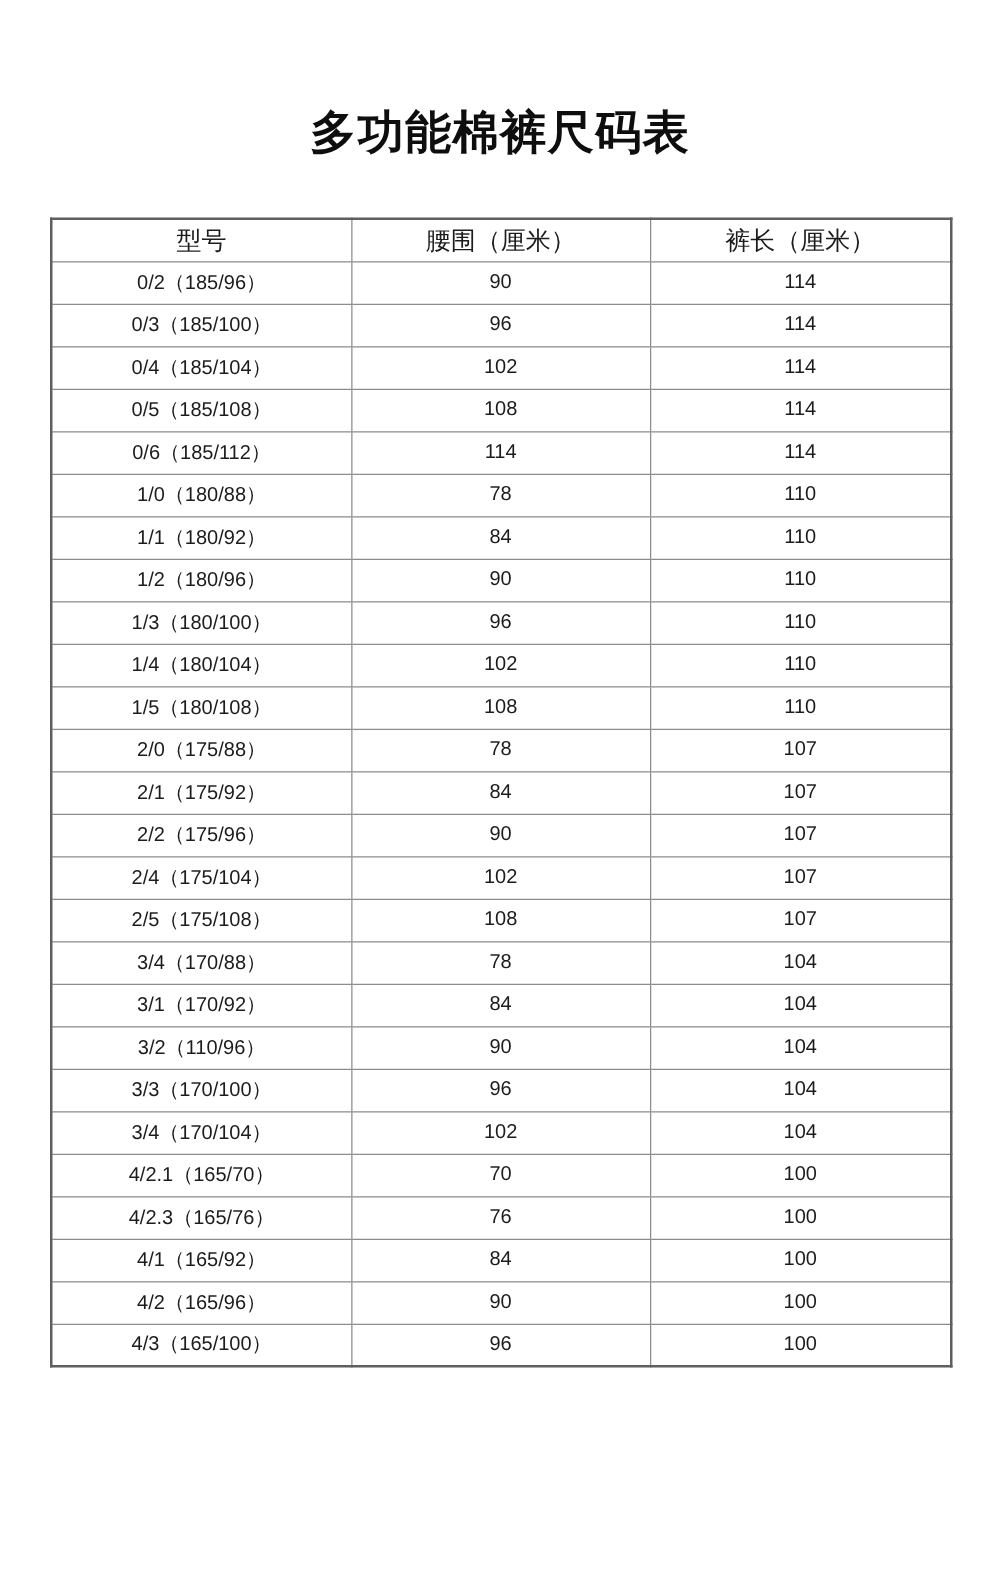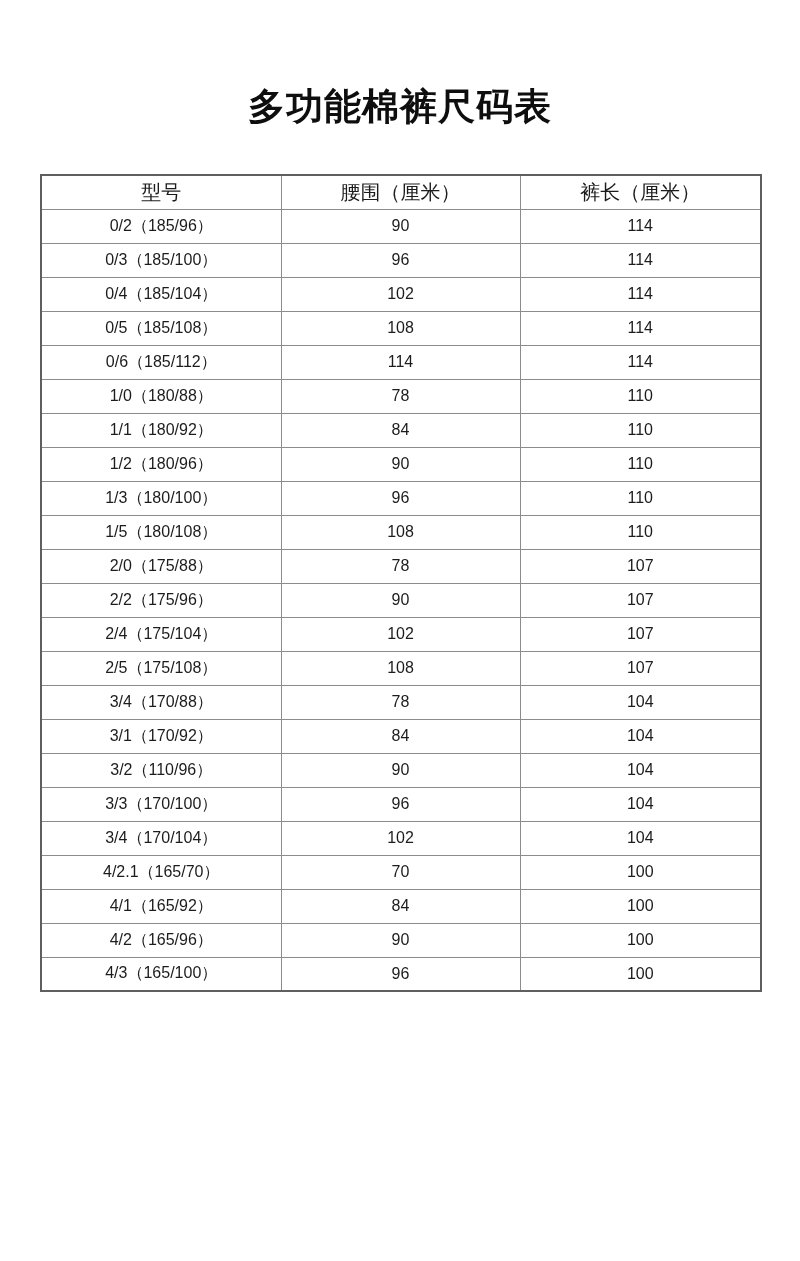--- a/index.html
+++ b/index.html
@@ -130,30 +130,40 @@
           <td>1/2（180/96）</td>
           <td>90</td>
           <td>110</td>
         </tr>
         <tr>
           <td>1/3（180/100）</td>
           <td>96</td>
           <td>110</td>
         </tr>
         <tr>
+          <td>1/4（180/104）</td>
+          <td>102</td>
+          <td>110</td>
+        </tr>
+        <tr>
           <td>1/5（180/108）</td>
           <td>108</td>
           <td>110</td>
         </tr>
         <tr>
           <td>2/0（175/88）</td>
           <td>78</td>
           <td>107</td>
         </tr>
         <tr>
+          <td>2/1（175/92）</td>
+          <td>84</td>
+          <td>107</td>
+        </tr>
+        <tr>
           <td>2/2（175/96）</td>
           <td>90</td>
           <td>107</td>
         </tr>
         <tr>
           <td>2/4（175/104）</td>
           <td>102</td>
           <td>107</td>
         </tr>
         <tr>
@@ -185,20 +195,25 @@
           <td>3/4（170/104）</td>
           <td>102</td>
           <td>104</td>
         </tr>
         <tr>
           <td>4/2.1（165/70）</td>
           <td>70</td>
           <td>100</td>
         </tr>
         <tr>
+          <td>4/2.3（165/76）</td>
+          <td>76</td>
+          <td>100</td>
+        </tr>
+        <tr>
           <td>4/1（165/92）</td>
           <td>84</td>
           <td>100</td>
         </tr>
         <tr>
           <td>4/2（165/96）</td>
           <td>90</td>
           <td>100</td>
         </tr>
         <tr>

